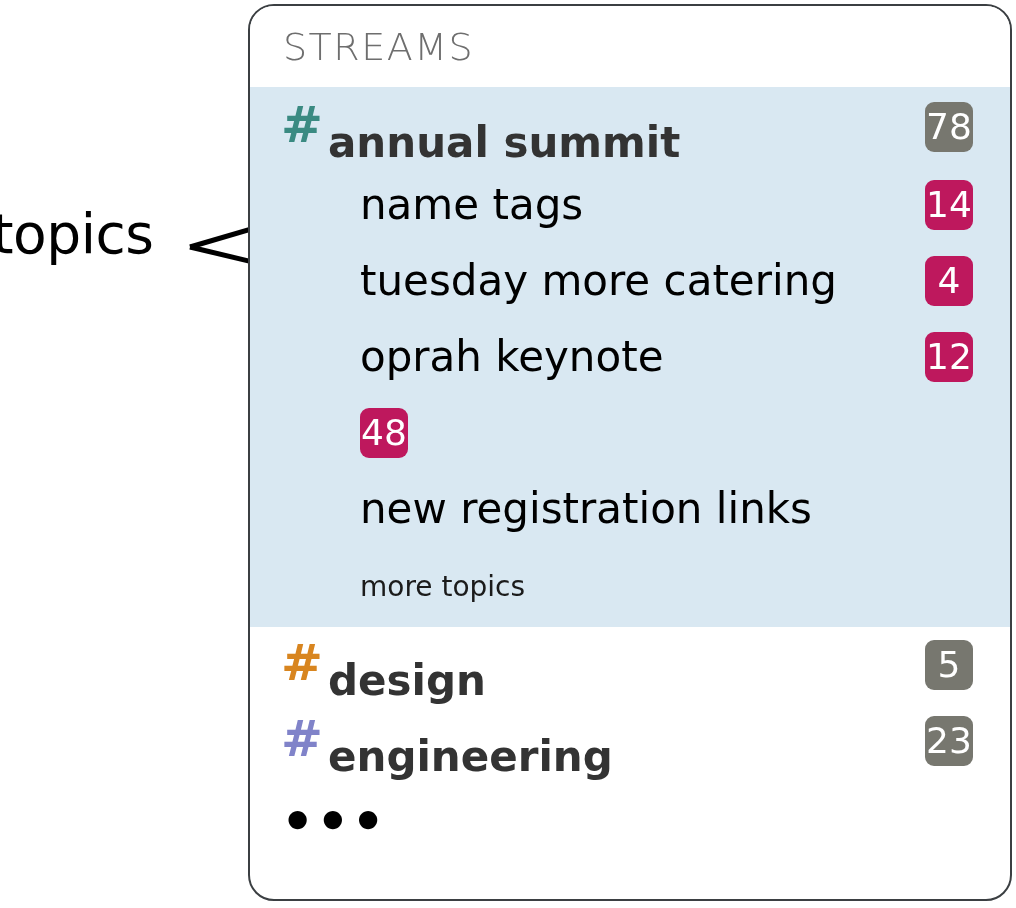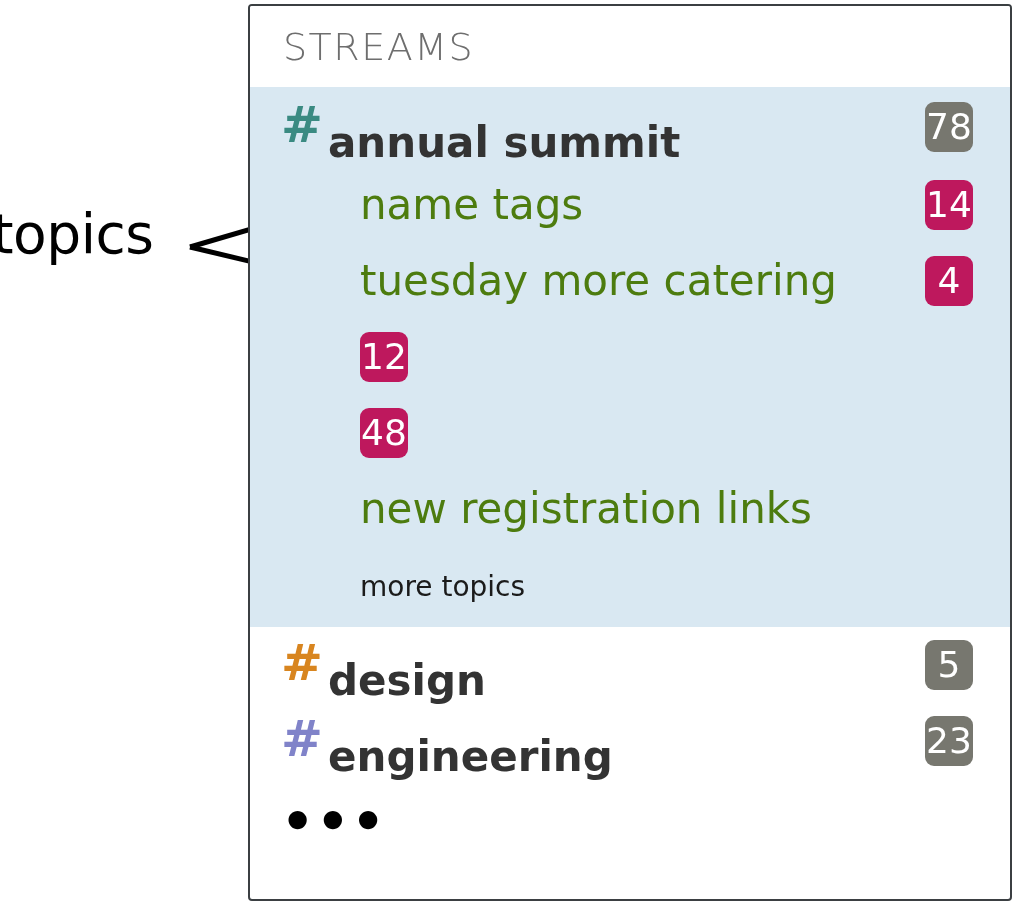--- a/index.html
+++ b/index.html
@@ -39,21 +39,21 @@
   
   #streams-panel {
     position: absolute;
     left: 248px;
     top: 4px;
     width: 764px;
     height: 897px;
     box-sizing: border-box;
     background: #ffffff;
     border: 2.5px solid #3b3f42;
-    border-radius: 4px;
+    border-radius: 26px;
     overflow: hidden;
   }
 
   .panel-header {
     height: 81px;
     display: flex;
     align-items: center;
     padding-left: 33px;
     box-sizing: border-box;
     background: #ffffff;
@@ -103,21 +103,21 @@
     font-weight: 700;
     line-height: 1;
     width: 47px;
     flex: 0 0 47px;
     display: block;
     margin-top: -4px;
   }
 
   .row-label {
     font-size: 42px;
-    color: #4d7c0f;
+    color: #000000;
     line-height: 1;
     white-space: nowrap;
     flex: 1 1 auto;
   }
   .row-stream .row-label {
     font-weight: 700;
     color: #333333;
     margin-top: 32px;
   }
   .row-topic .row-label {
@@ -196,20 +196,21 @@
       <span class="row-label">name tags</span>
       <span class="badge light">14</span>
     </div>
 
     <div class="row row-topic">
       <span class="row-label">tuesday more catering</span>
       <span class="badge light">4</span>
     </div>
 
     <div class="row row-topic">
+      <span class="row-label">oprah keynote</span>
       <span class="badge light">12</span>
     </div>
 
     <div class="row row-topic">
       <span class="badge light">48</span>
     </div>
 
     <div class="row row-topic">
       <span class="row-label">new registration links</span>
       <span class="badge empty"></span>

